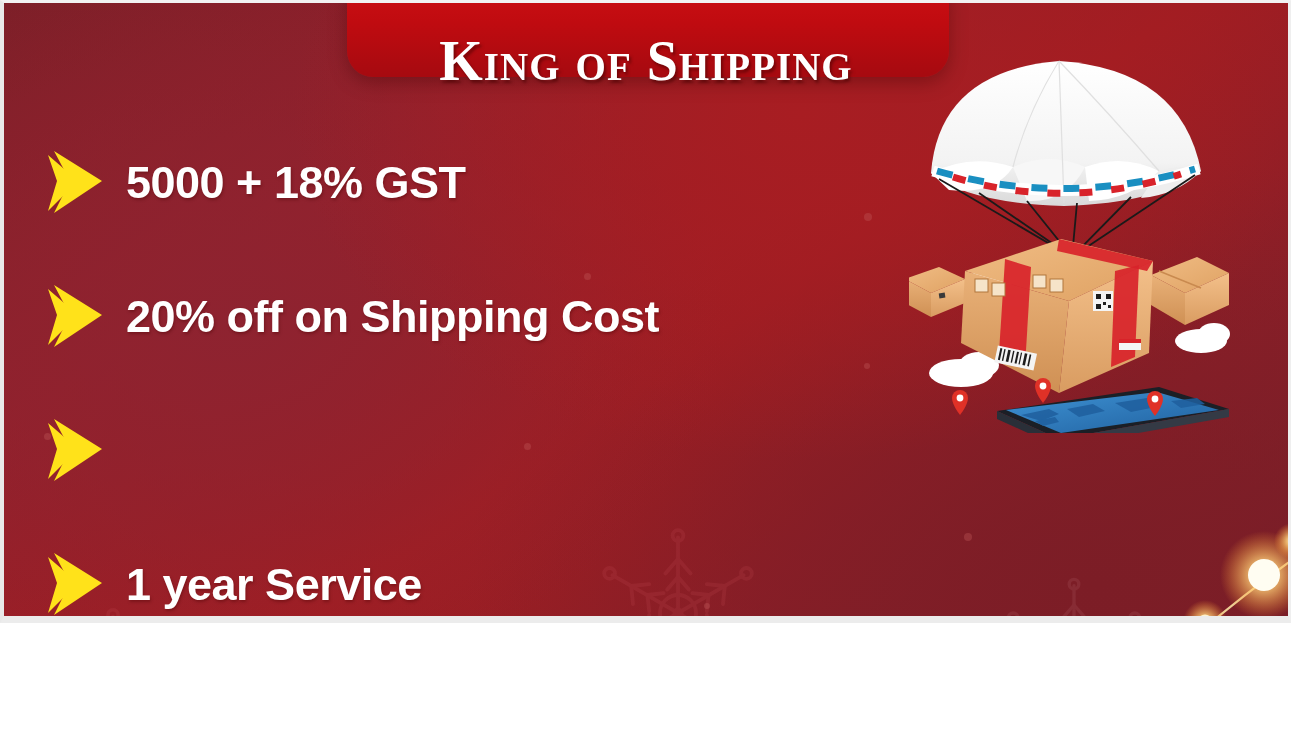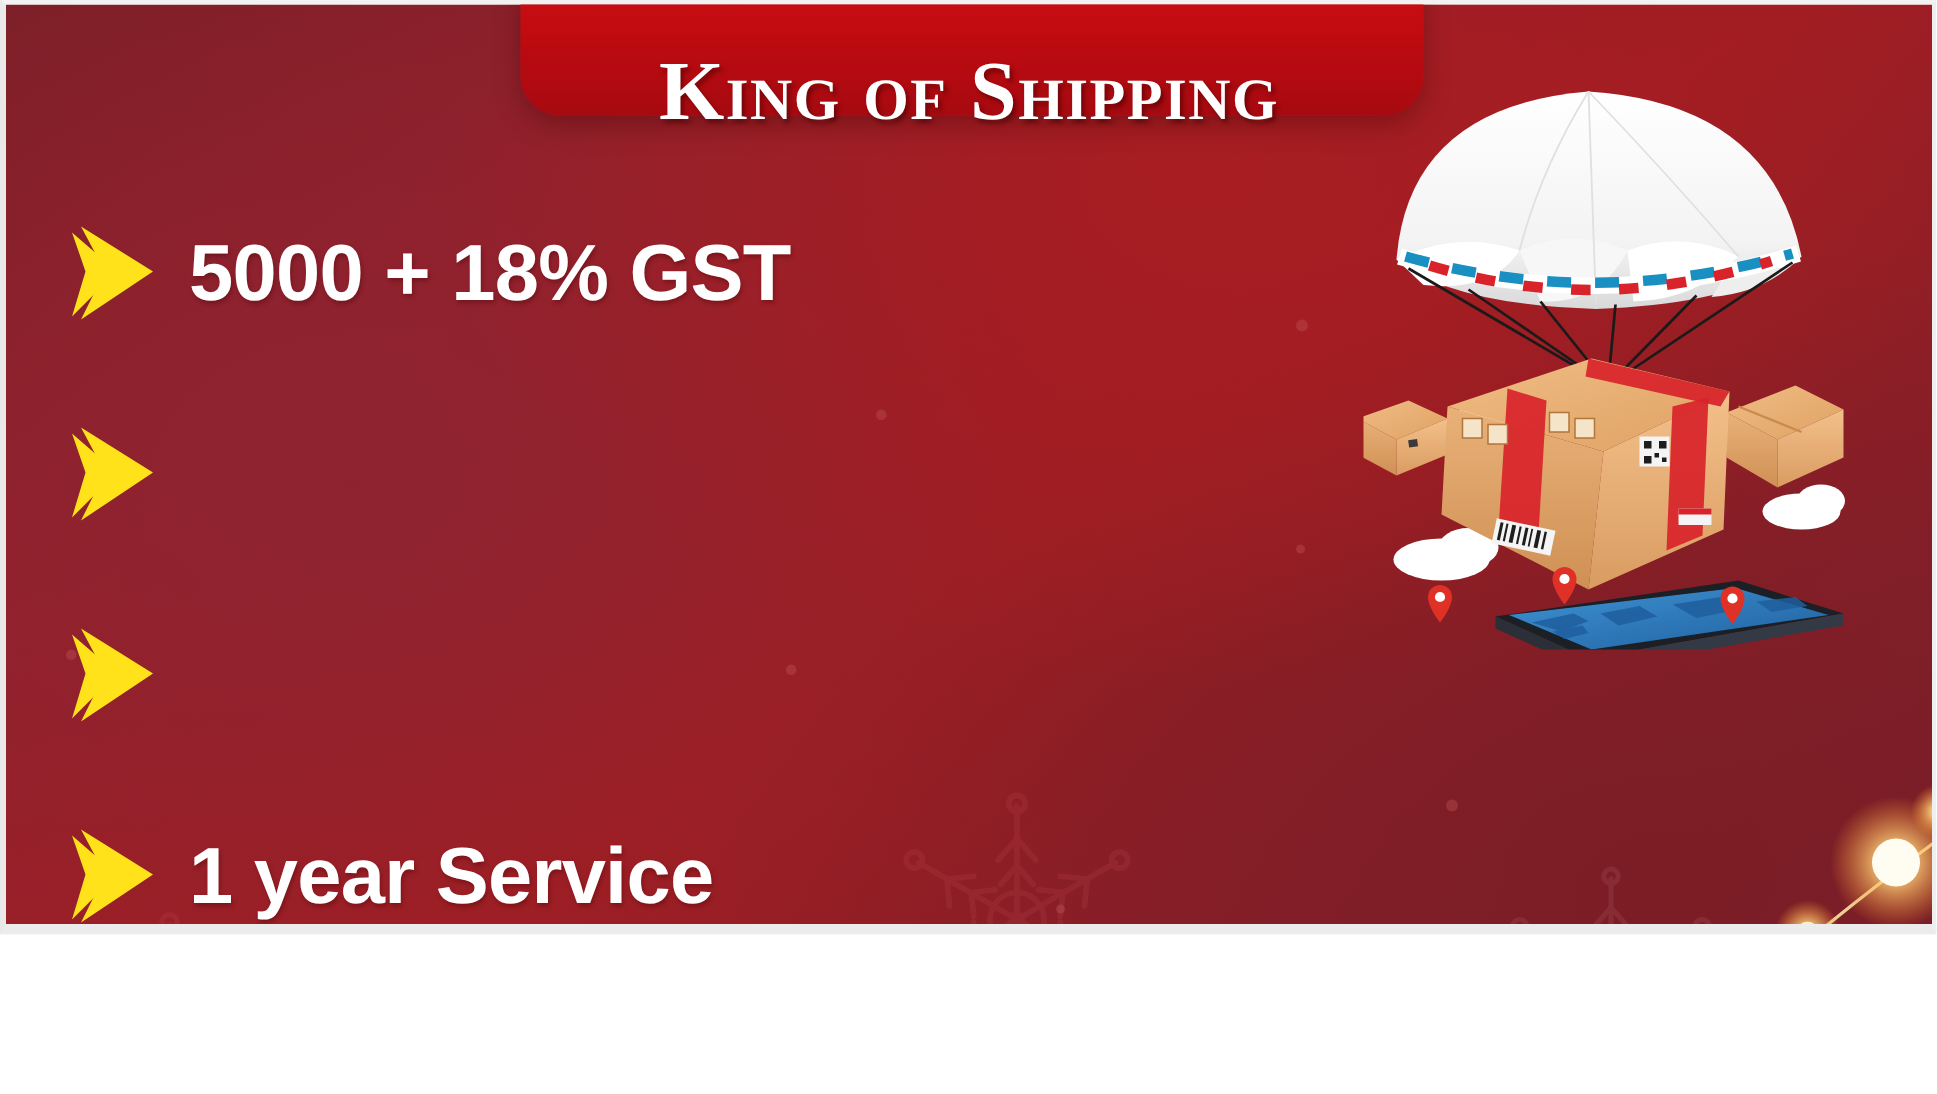--- a/index.html
+++ b/index.html
@@ -49,21 +49,21 @@
   }
 
   
   .bullets{position:absolute;left:40px;top:146px;width:1200px;}
   .bullet{display:flex;align-items:center;height:66px;margin-bottom:68px;}
   .bullet:last-child{margin-bottom:0;text-align:right;}
   .chev{width:72px;height:70px;flex:0 0 72px;margin-right:10px;}
   .chev svg{display:block;}
   .btext{
     color:#ffffff;
-    font-size:53px;
+    font-size:45px;
     font-weight:bold;
     letter-spacing:-0.5px;
     white-space:pre;
     text-shadow:1px 2px 3px rgba(70,0,0,.35);
     line-height:1;
   }
 
   
   .illus{position:absolute;left:905px;top:40px;width:380px;height:390px;}
   .illus svg{display:block;}
@@ -172,20 +172,21 @@
       <span class="btext">5000 + 18% GST</span>
     </div>
 
     <div class="bullet">
       <span class="chev">
         <svg viewBox="0 0 72 70" width="72" height="70">
           <path d="M10 4 L58 34 L10 66 L26 34 Z" fill="#ffe21a"></path>
           <path d="M4 8 L34 34 L4 64 L13 34 Z" fill="#ffe21a"></path>
         </svg>
       </span>
+      <span class="btext">20% off on Shipping Cost</span>
     </div>
 
     <div class="bullet">
       <span class="chev">
         <svg viewBox="0 0 72 70" width="72" height="70">
           <path d="M10 4 L58 34 L10 66 L26 34 Z" fill="#ffe21a"></path>
           <path d="M4 8 L34 34 L4 64 L13 34 Z" fill="#ffe21a"></path>
         </svg>
       </span>
     </div>

